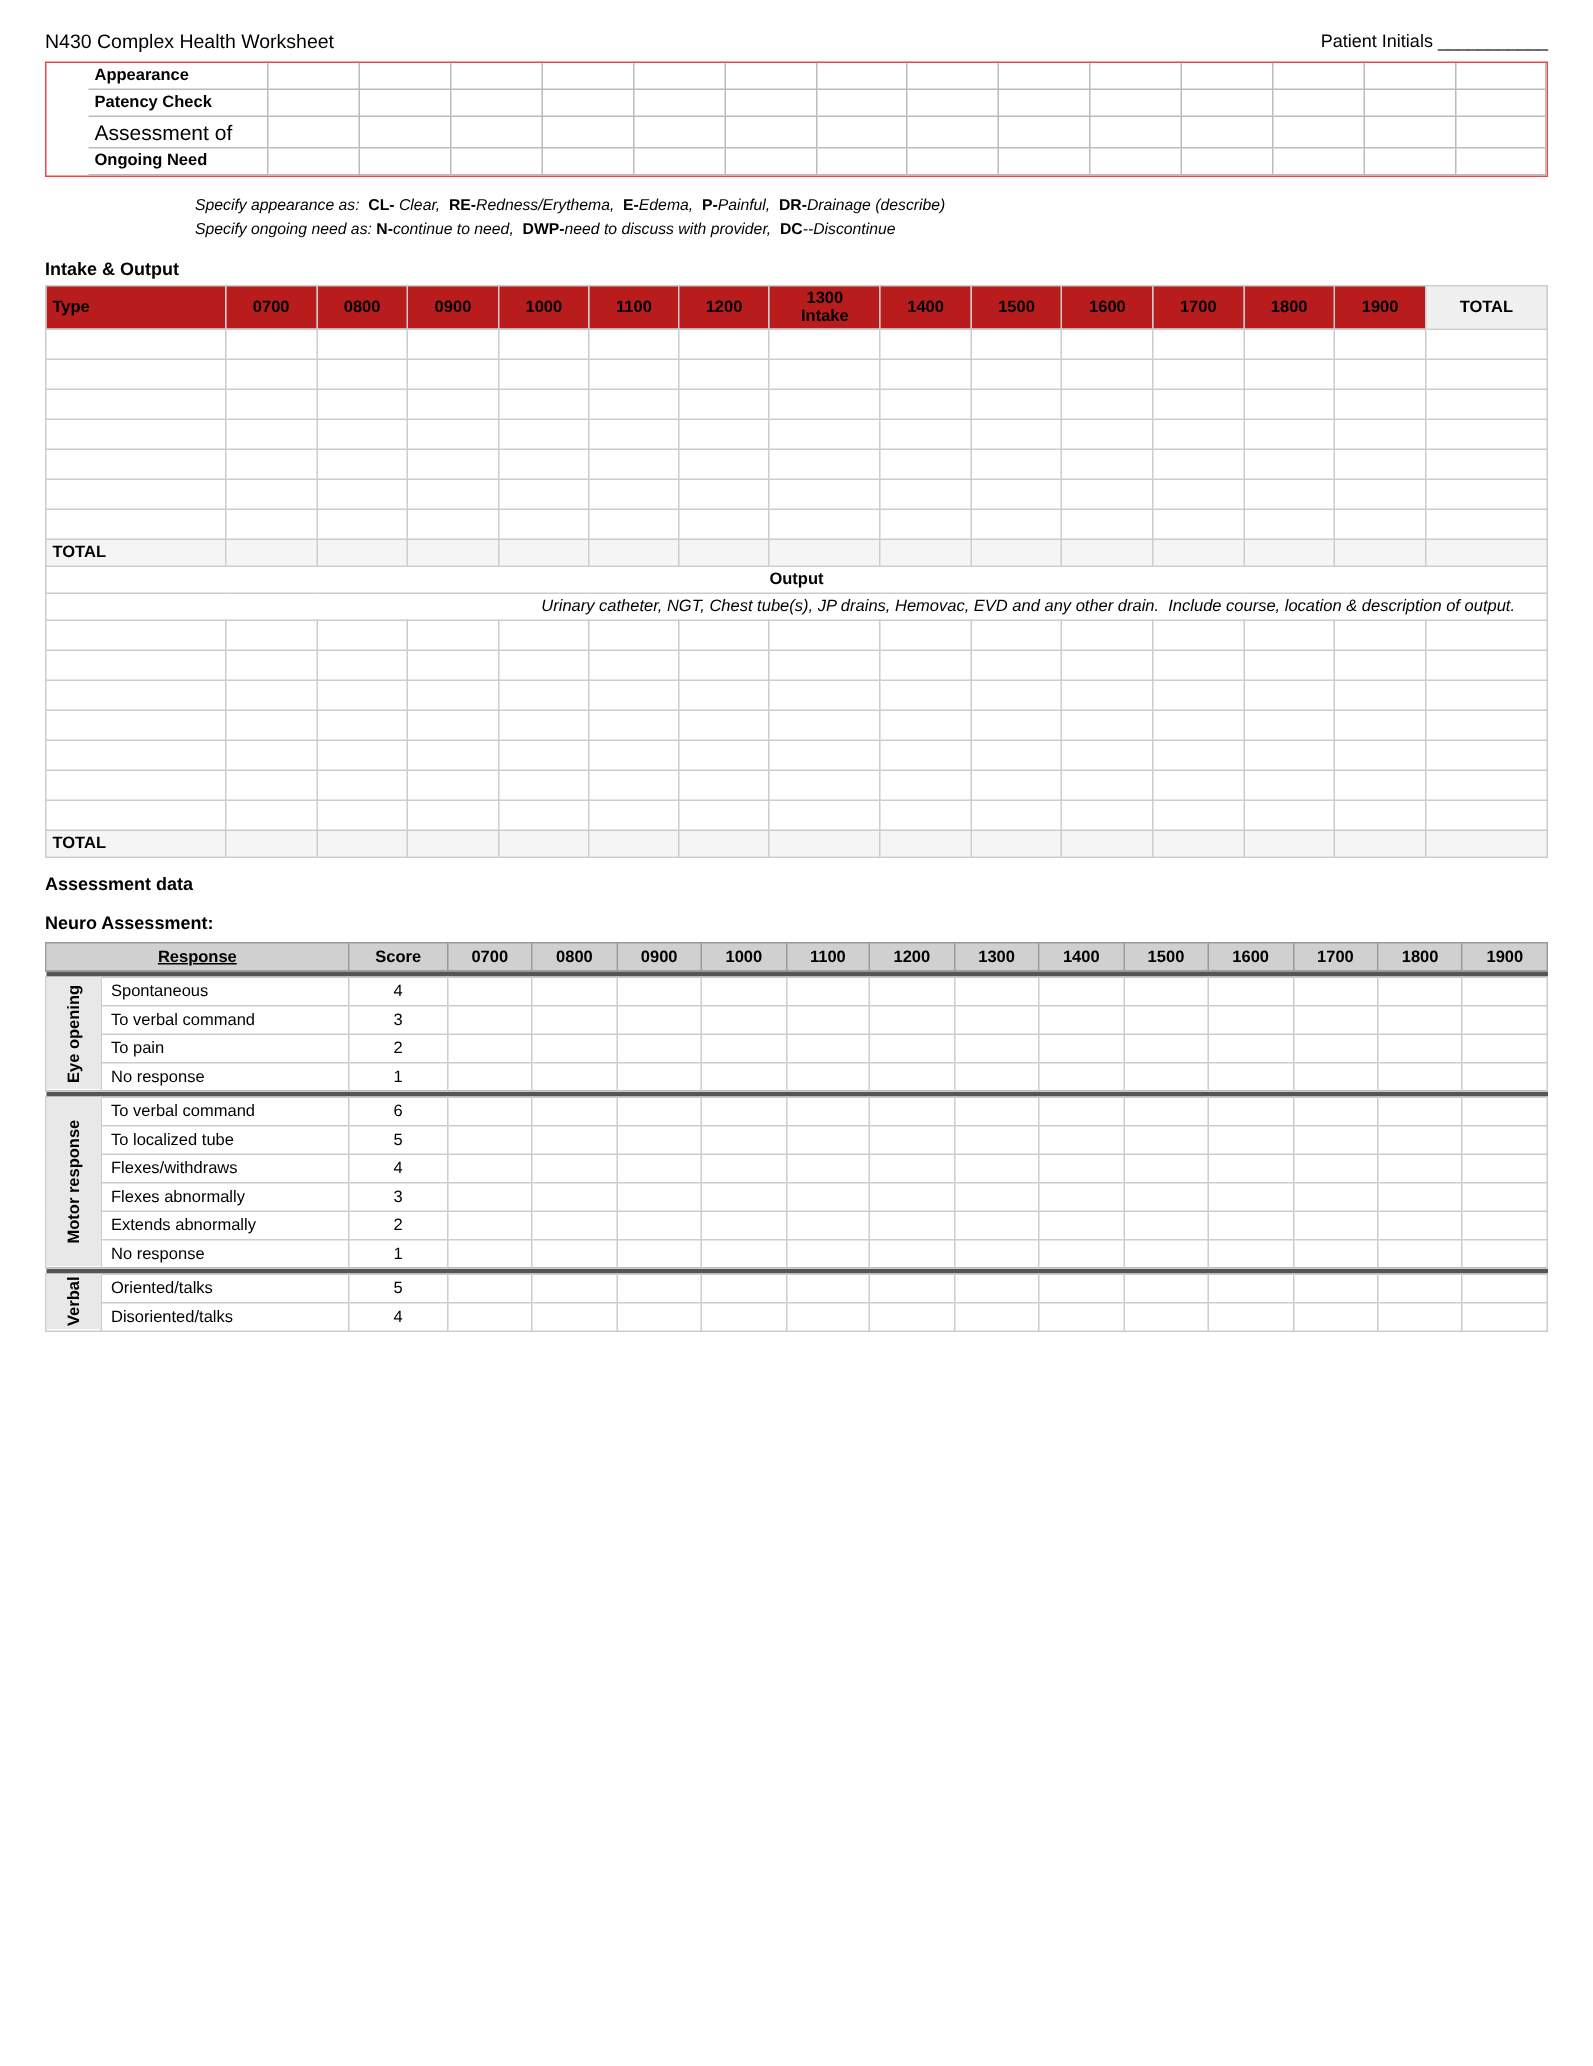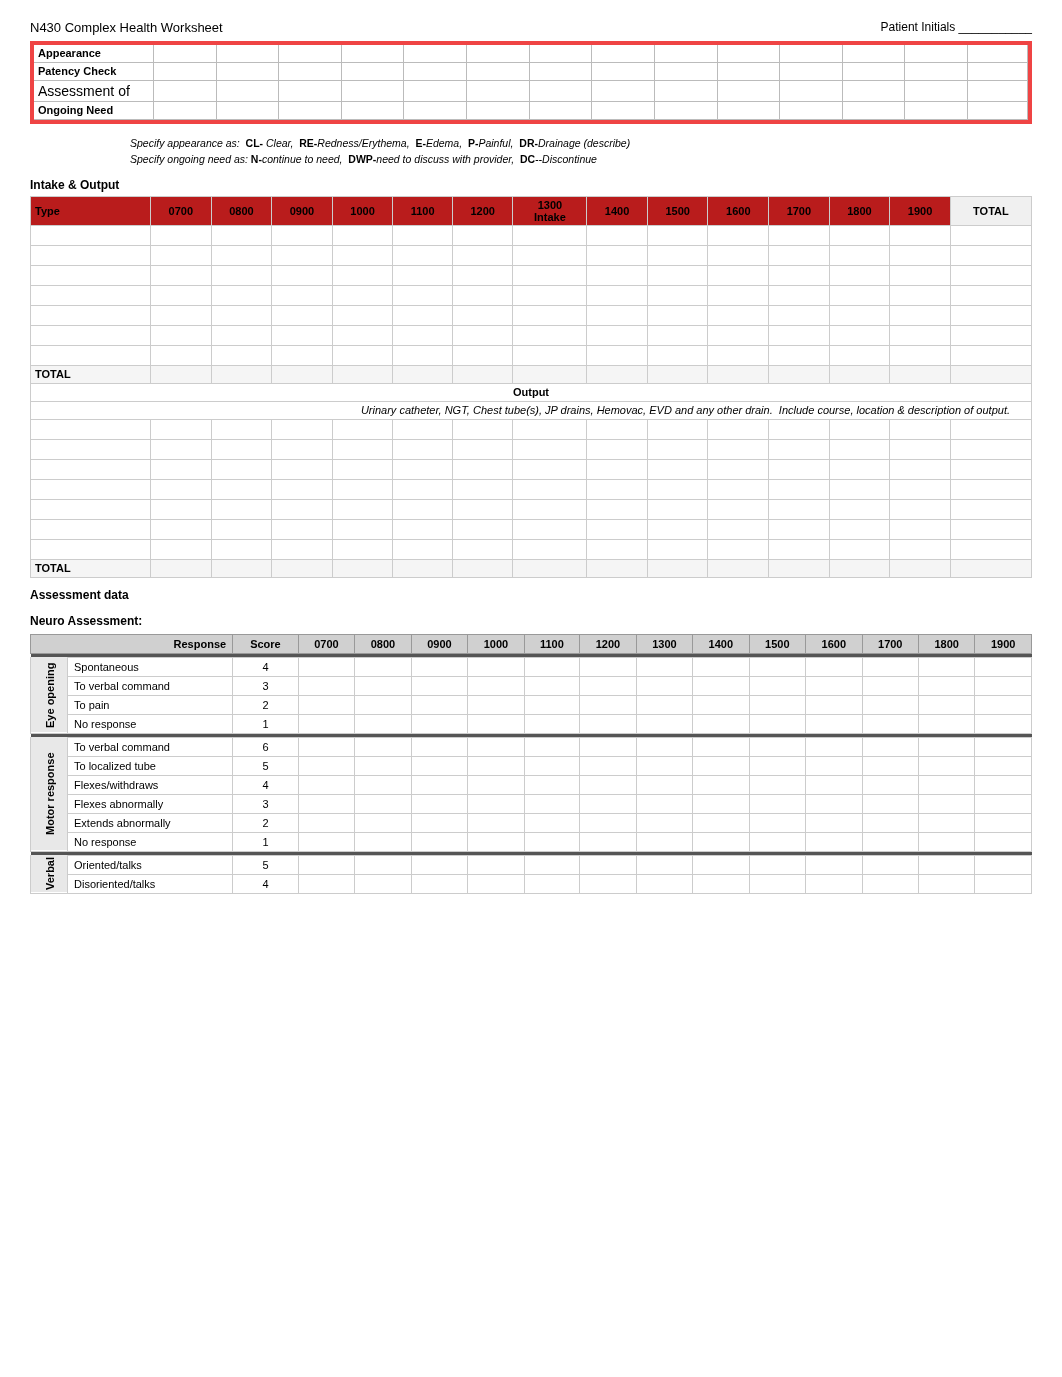--- a/index.html
+++ b/index.html
@@ -118,21 +118,21 @@
   </style>
 </head>
 <body>
 
 <div class="page-header">
   <span class="page-title">N430 Complex Health Worksheet</span>
   <span class="patient-initials">Patient Initials ___________</span>
 </div>
 
 <div>
-  <div style="display:grid; grid-template-columns: 120px repeat(13,1fr) 60px; border:4px solid #ef4444; margin-bottom:12px;">
+  <div style="display:grid; grid-template-columns: 120px repeat(13,1fr) 60px; border:1px solid #ef4444; margin-bottom:12px;padding-left:28px;">
     <div style="border-right:1px solid #bbb; border-bottom:1px solid #bbb; padding:2px 4px; font-weight:bold; font-size:11px;">Appearance</div>
     <div style="border-right:1px solid #bbb;border-bottom:1px solid #bbb;min-height:18px;"></div>
       <div style="border-right:1px solid #bbb;border-bottom:1px solid #bbb;min-height:18px;"></div>
       <div style="border-right:1px solid #bbb;border-bottom:1px solid #bbb;min-height:18px;"></div>
       <div style="border-right:1px solid #bbb;border-bottom:1px solid #bbb;min-height:18px;"></div>
       <div style="border-right:1px solid #bbb;border-bottom:1px solid #bbb;min-height:18px;"></div>
       <div style="border-right:1px solid #bbb;border-bottom:1px solid #bbb;min-height:18px;"></div>
       <div style="border-right:1px solid #bbb;border-bottom:1px solid #bbb;min-height:18px;"></div>
       <div style="border-right:1px solid #bbb;border-bottom:1px solid #bbb;min-height:18px;"></div>
       <div style="border-right:1px solid #bbb;border-bottom:1px solid #bbb;min-height:18px;"></div>
@@ -499,21 +499,21 @@
 </table>
 
 <div class="assessment-data-title">Assessment data</div>
 
 <div class="neuro-section">
   <div class="neuro-title">Neuro Assessment:</div>
 
   <table class="neuro-table">
     <thead>
       <tr>
-        <th colspan="2" style="text-align:right;">Response</th>
+        <th colspan="2" style="text-align:center;text-decoration:underline;">Response</th>
         <th>Score</th>
         <th>0700</th>
         <th>0800</th>
         <th>0900</th>
         <th>1000</th>
         <th>1100</th>
         <th>1200</th>
         <th>1300</th>
         <th>1400</th>
         <th>1500</th>

